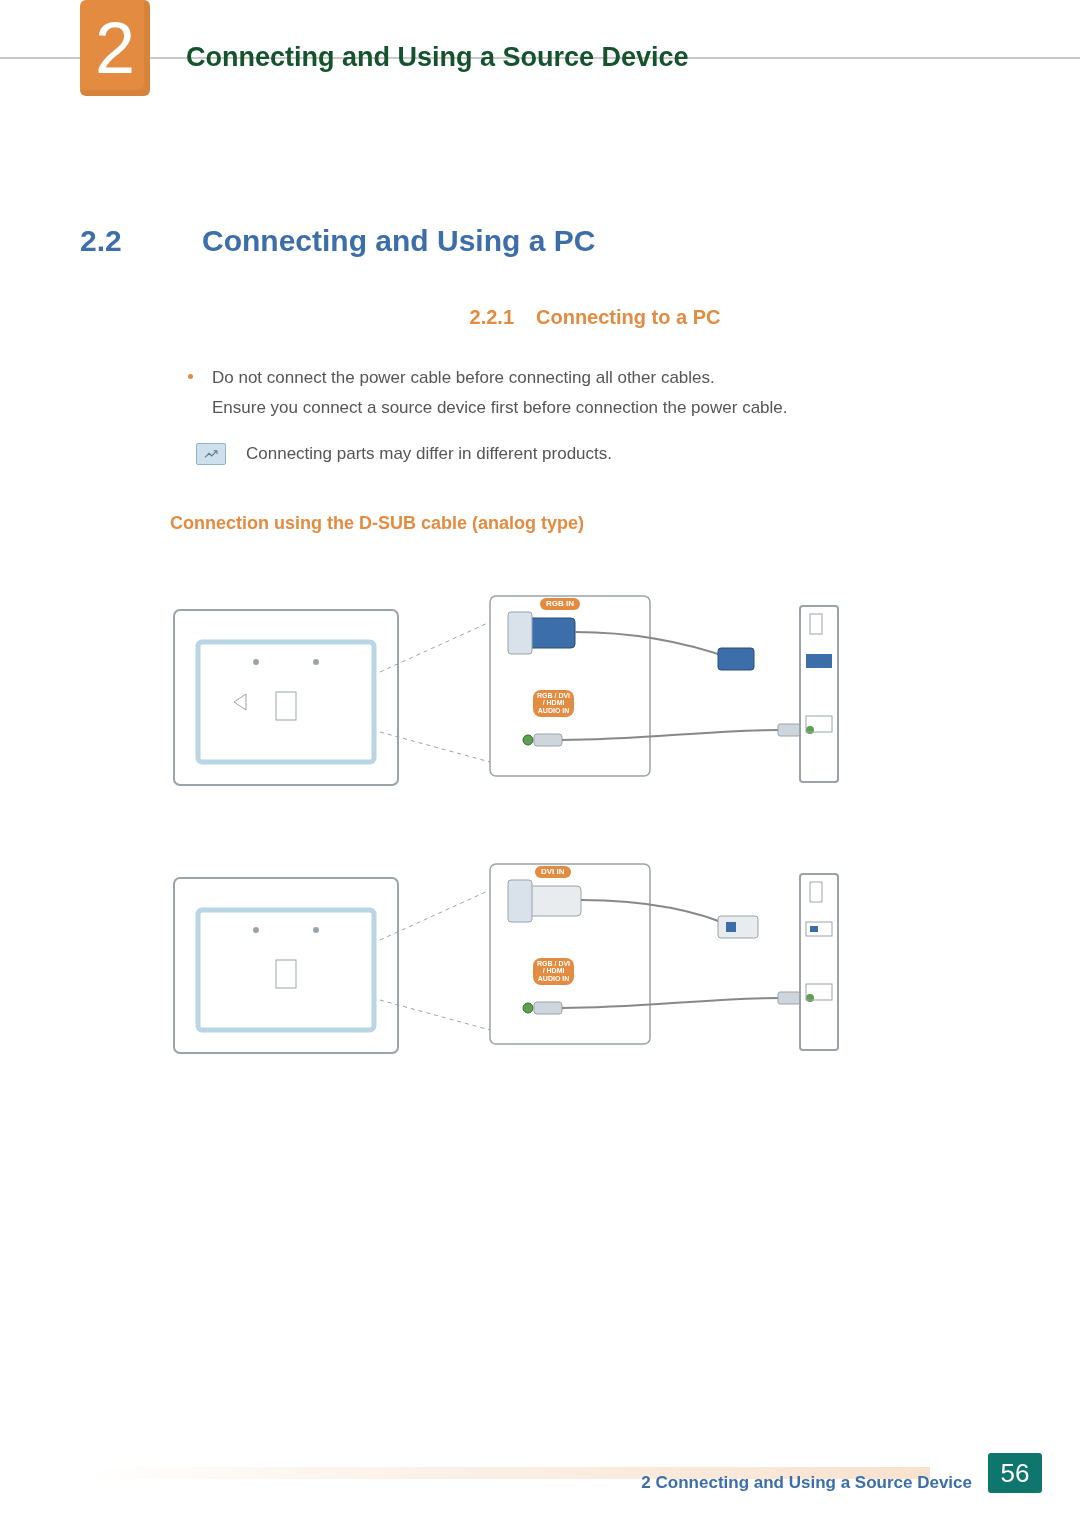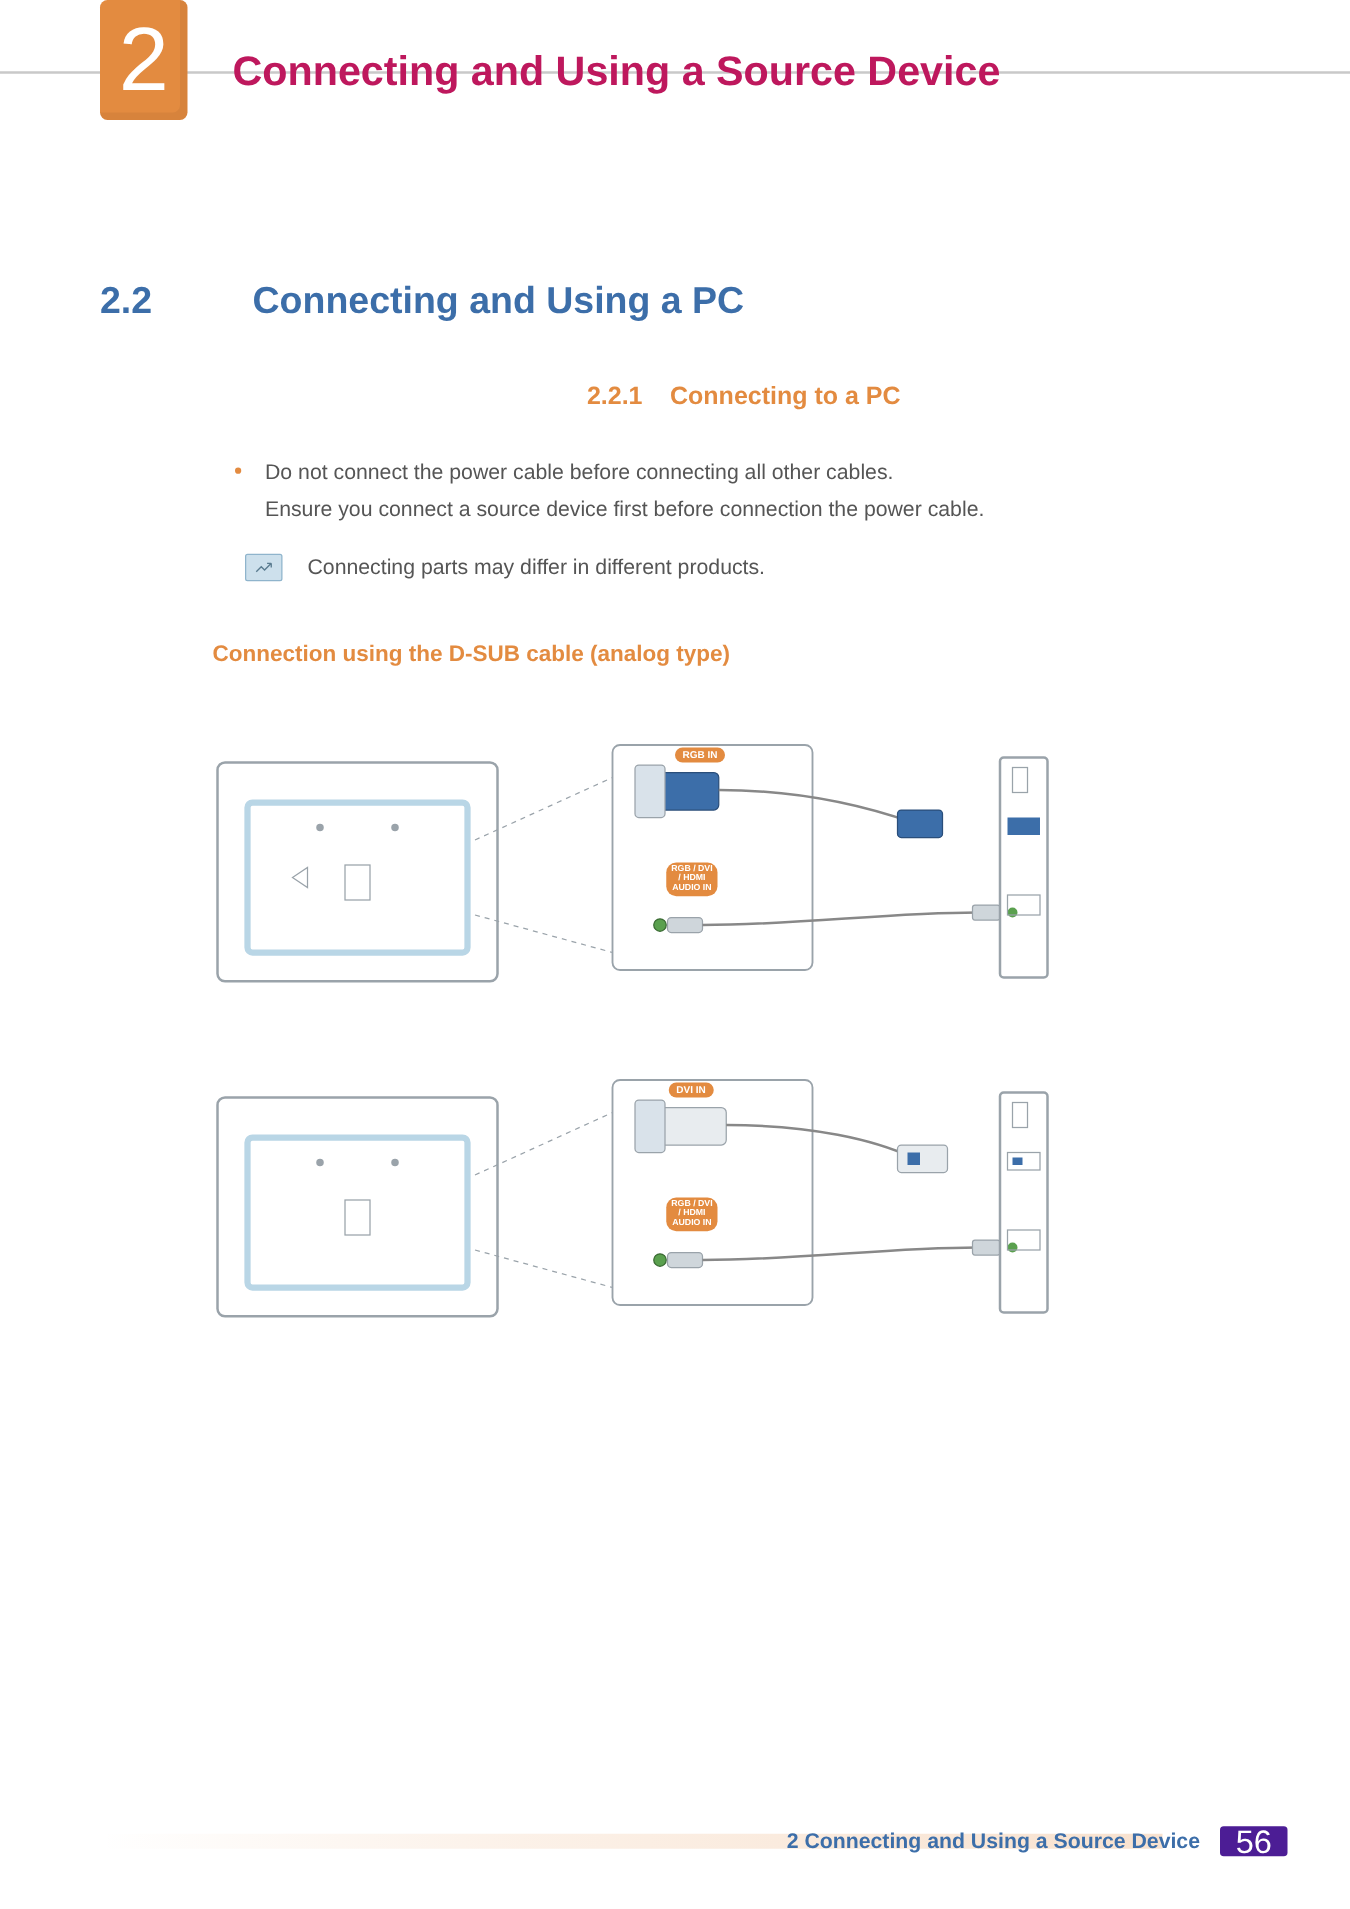--- a/index.html
+++ b/index.html
@@ -9,21 +9,21 @@
 
   
   .header-bar { position: relative; height: 70px; display: flex; align-items: center; }
   .header-line { position: absolute; left: -80px; right: -60px; top: 50%; height: 0; border-top: 2px solid #c9c9c9; }
   .chapter-badge {
     position: relative; width: 70px; height: 96px; background: #e38b40;
     border-radius: 6px; display: flex; align-items: center; justify-content: center;
     margin-top: -18px; z-index: 2; box-shadow: inset -6px -6px 0 rgba(0,0,0,0.05);
   }
   .chapter-badge span { color: #fff; font-size: 72px; font-weight: 400; line-height: 1; }
-  .chapter-title { position: relative; z-index: 2; font-size: 33px; color: #be185d; font-weight: 600; margin-left: 36px; }
+  .chapter-title { position: relative; z-index: 2; font-size: 27px; color: #14532d; font-weight: 600; margin-left: 36px; }
 
   
   .section-row { display: flex; align-items: baseline; margin-top: 132px; gap: 32px; }
   .section-number { font-size: 30px; color: #3c6ea9; font-weight: 600; width: 90px; }
   .section-title { font-size: 30px; color: #3c6ea9; font-weight: 600; }
 
   
   .subsection-row { display: flex; align-items: baseline; margin-top: 48px; margin-left: 90px; justify-content: center; }
   .subsection-number { font-size: 20px; color: #e38b40; font-weight: 700; margin-right: 22px; }
   .subsection-title { font-size: 20px; color: #e38b40; font-weight: 700; }
@@ -53,32 +53,32 @@
   }
   .port-label-badge.top1 { left: 370px; top: 16px; }
   .port-label-badge.mid1 { left: 363px; top: 108px; }
   .port-label-badge.top2 { left: 365px; top: 16px; }
   .port-label-badge.mid2 { left: 363px; top: 108px; }
   .port-label-badge.multi { padding: 2px 4px; font-size: 7px; }
 
   
   .footer {
     position: absolute; left: 0; right: 0; bottom: 34px; height: 40px;
-    display: flex; align-items: center; justify-content: flex-end;
-    padding-right: 50px;
+    display: flex; align-items: flex-end; justify-content: flex-end;
+    padding-right: 38px;
   }
   .footer-gradient {
     position: absolute; left: 80px; right: 150px; top: 50%; height: 12px;
     transform: translateY(-50%);
     background: linear-gradient(to right, rgba(227,139,64,0), rgba(227,139,64,0.12) 40%, rgba(227,139,64,0.25));
   }
   .footer-text { position: relative; font-size: 17px; color: #3c6ea9; font-weight: 600; margin-right: 16px; }
   .page-number-box {
-    position: relative; background: #4c1d95; color: #fff; font-size: 26px;
-    font-weight: 400; width: 54px; height: 24px; display: inline-flex;
+    position: relative; background: #0f766e; color: #fff; font-size: 26px;
+    font-weight: 400; width: 54px; height: 40px; display: inline-flex;
     align-items: center; justify-content: center; border-radius: 3px;
   }
 </style>
 </head>
 <body>
 
 <div class="page">
 
   <div class="header-bar">
     <div class="header-line"></div>

